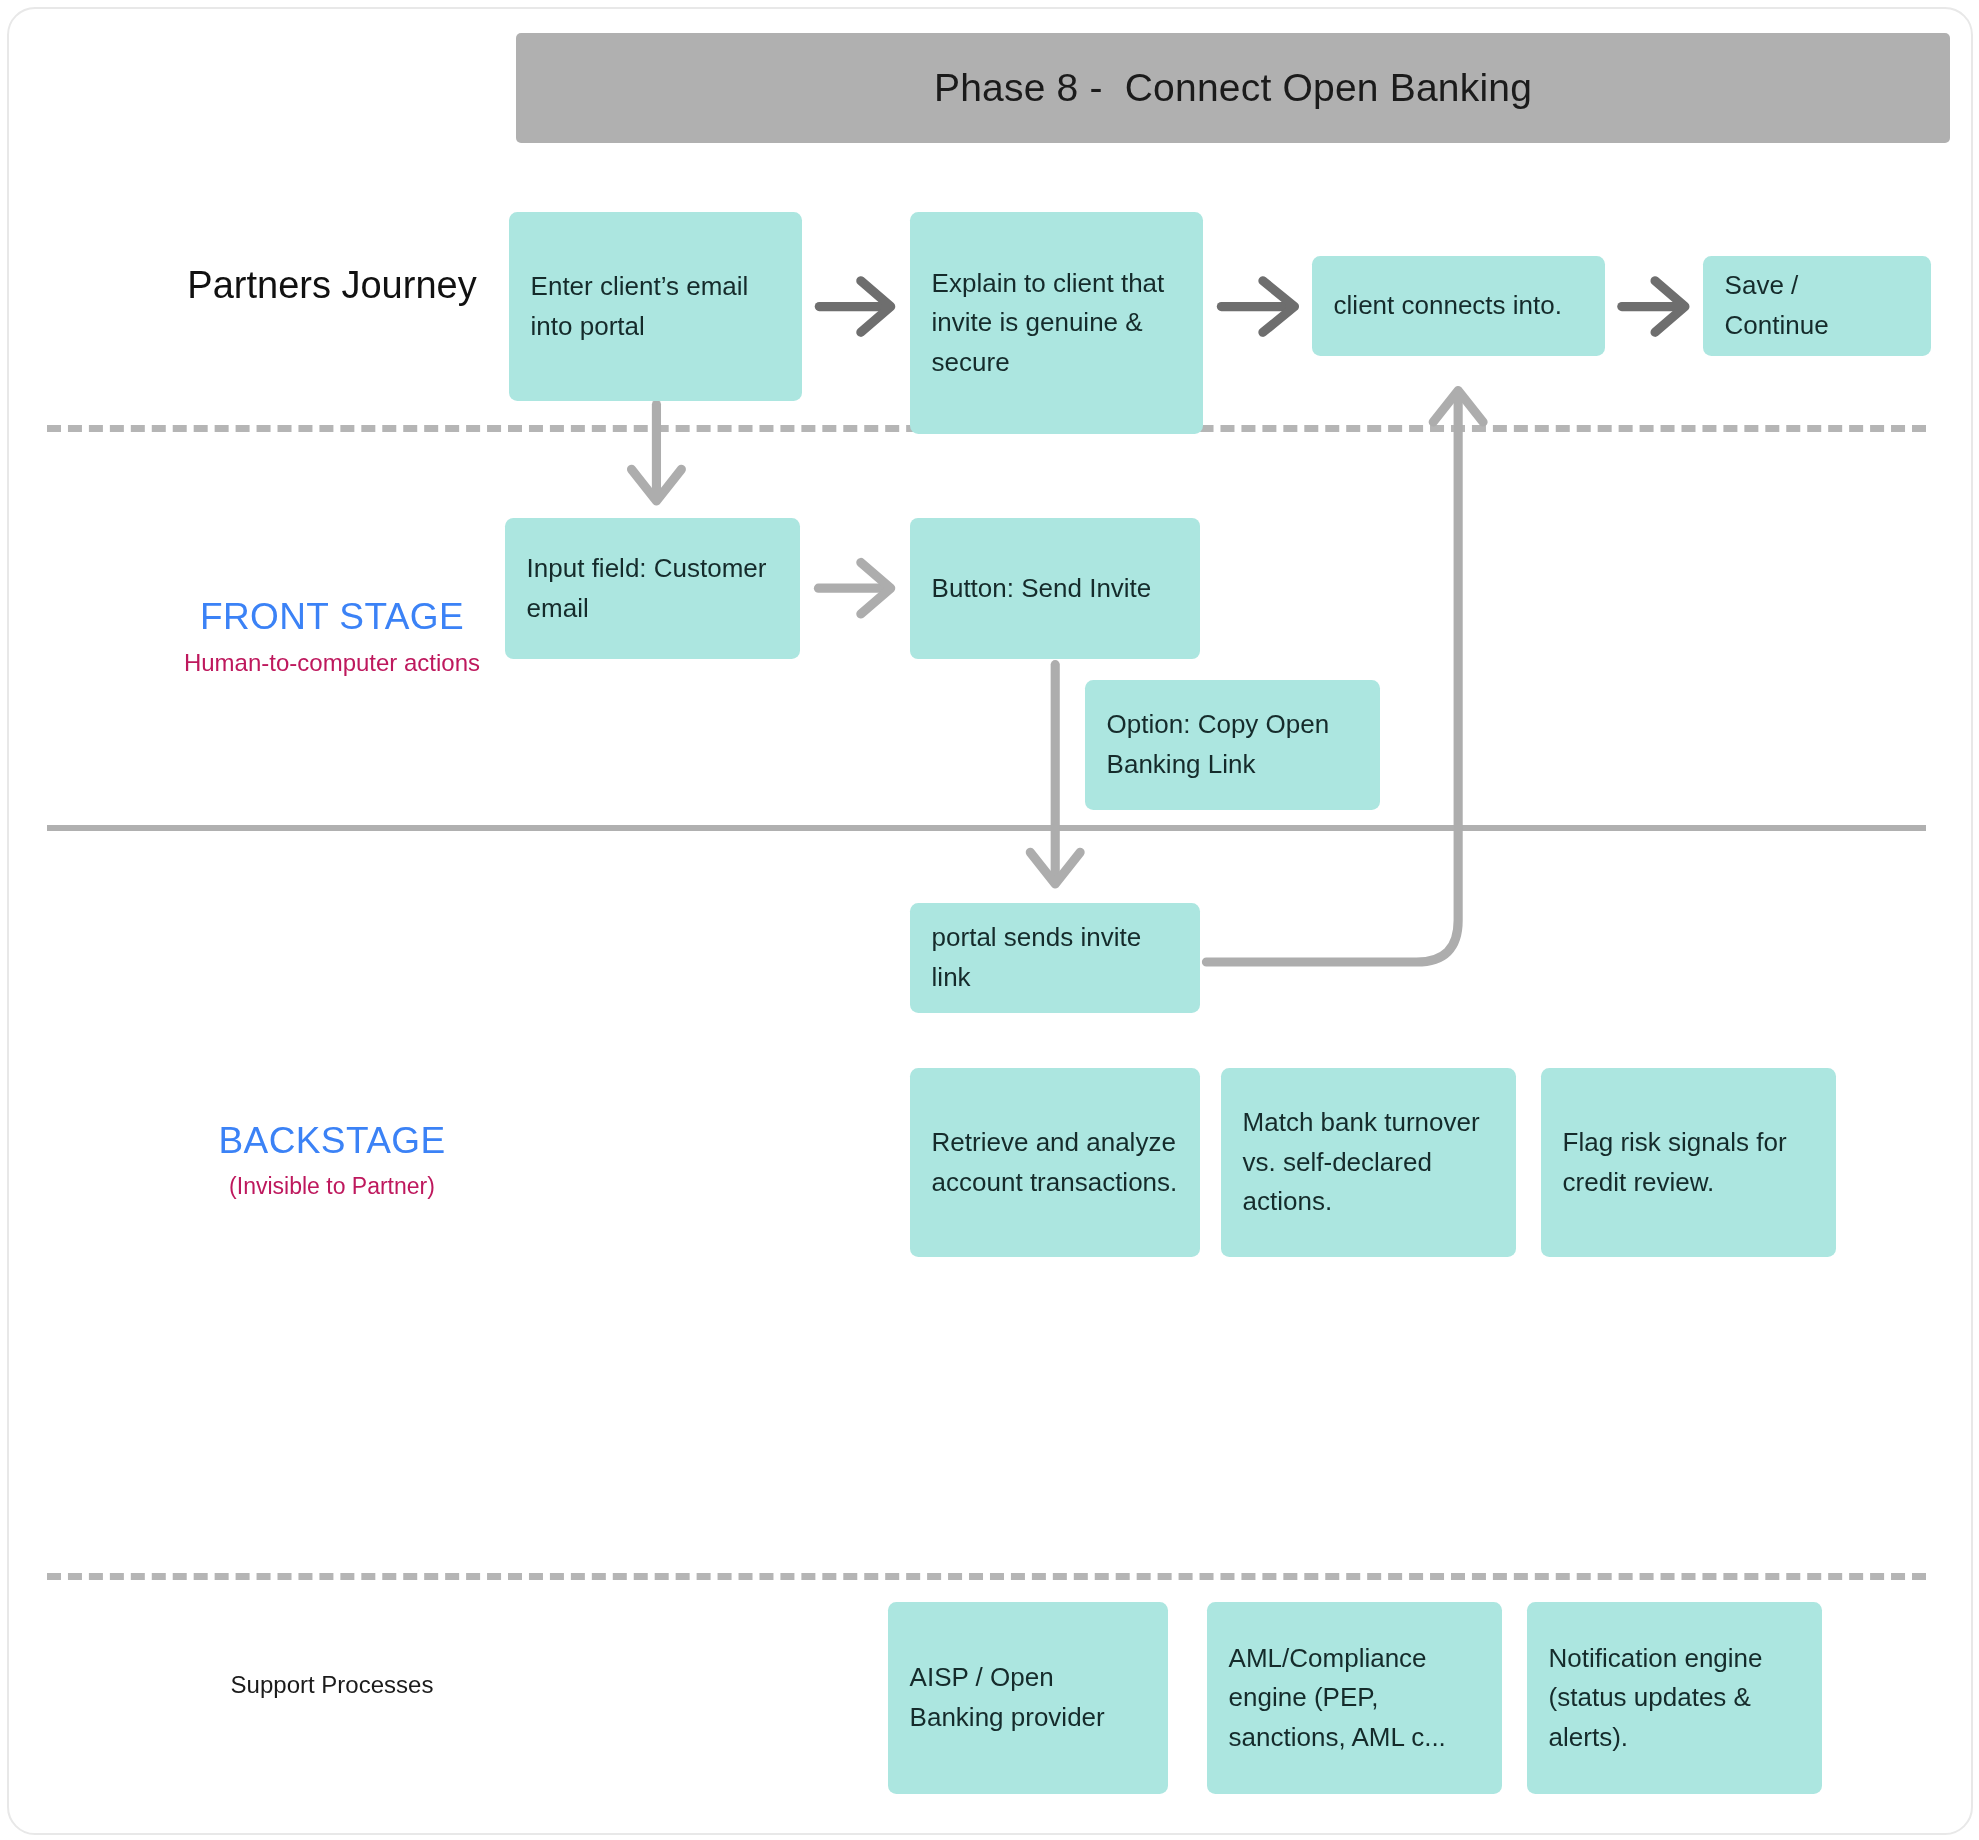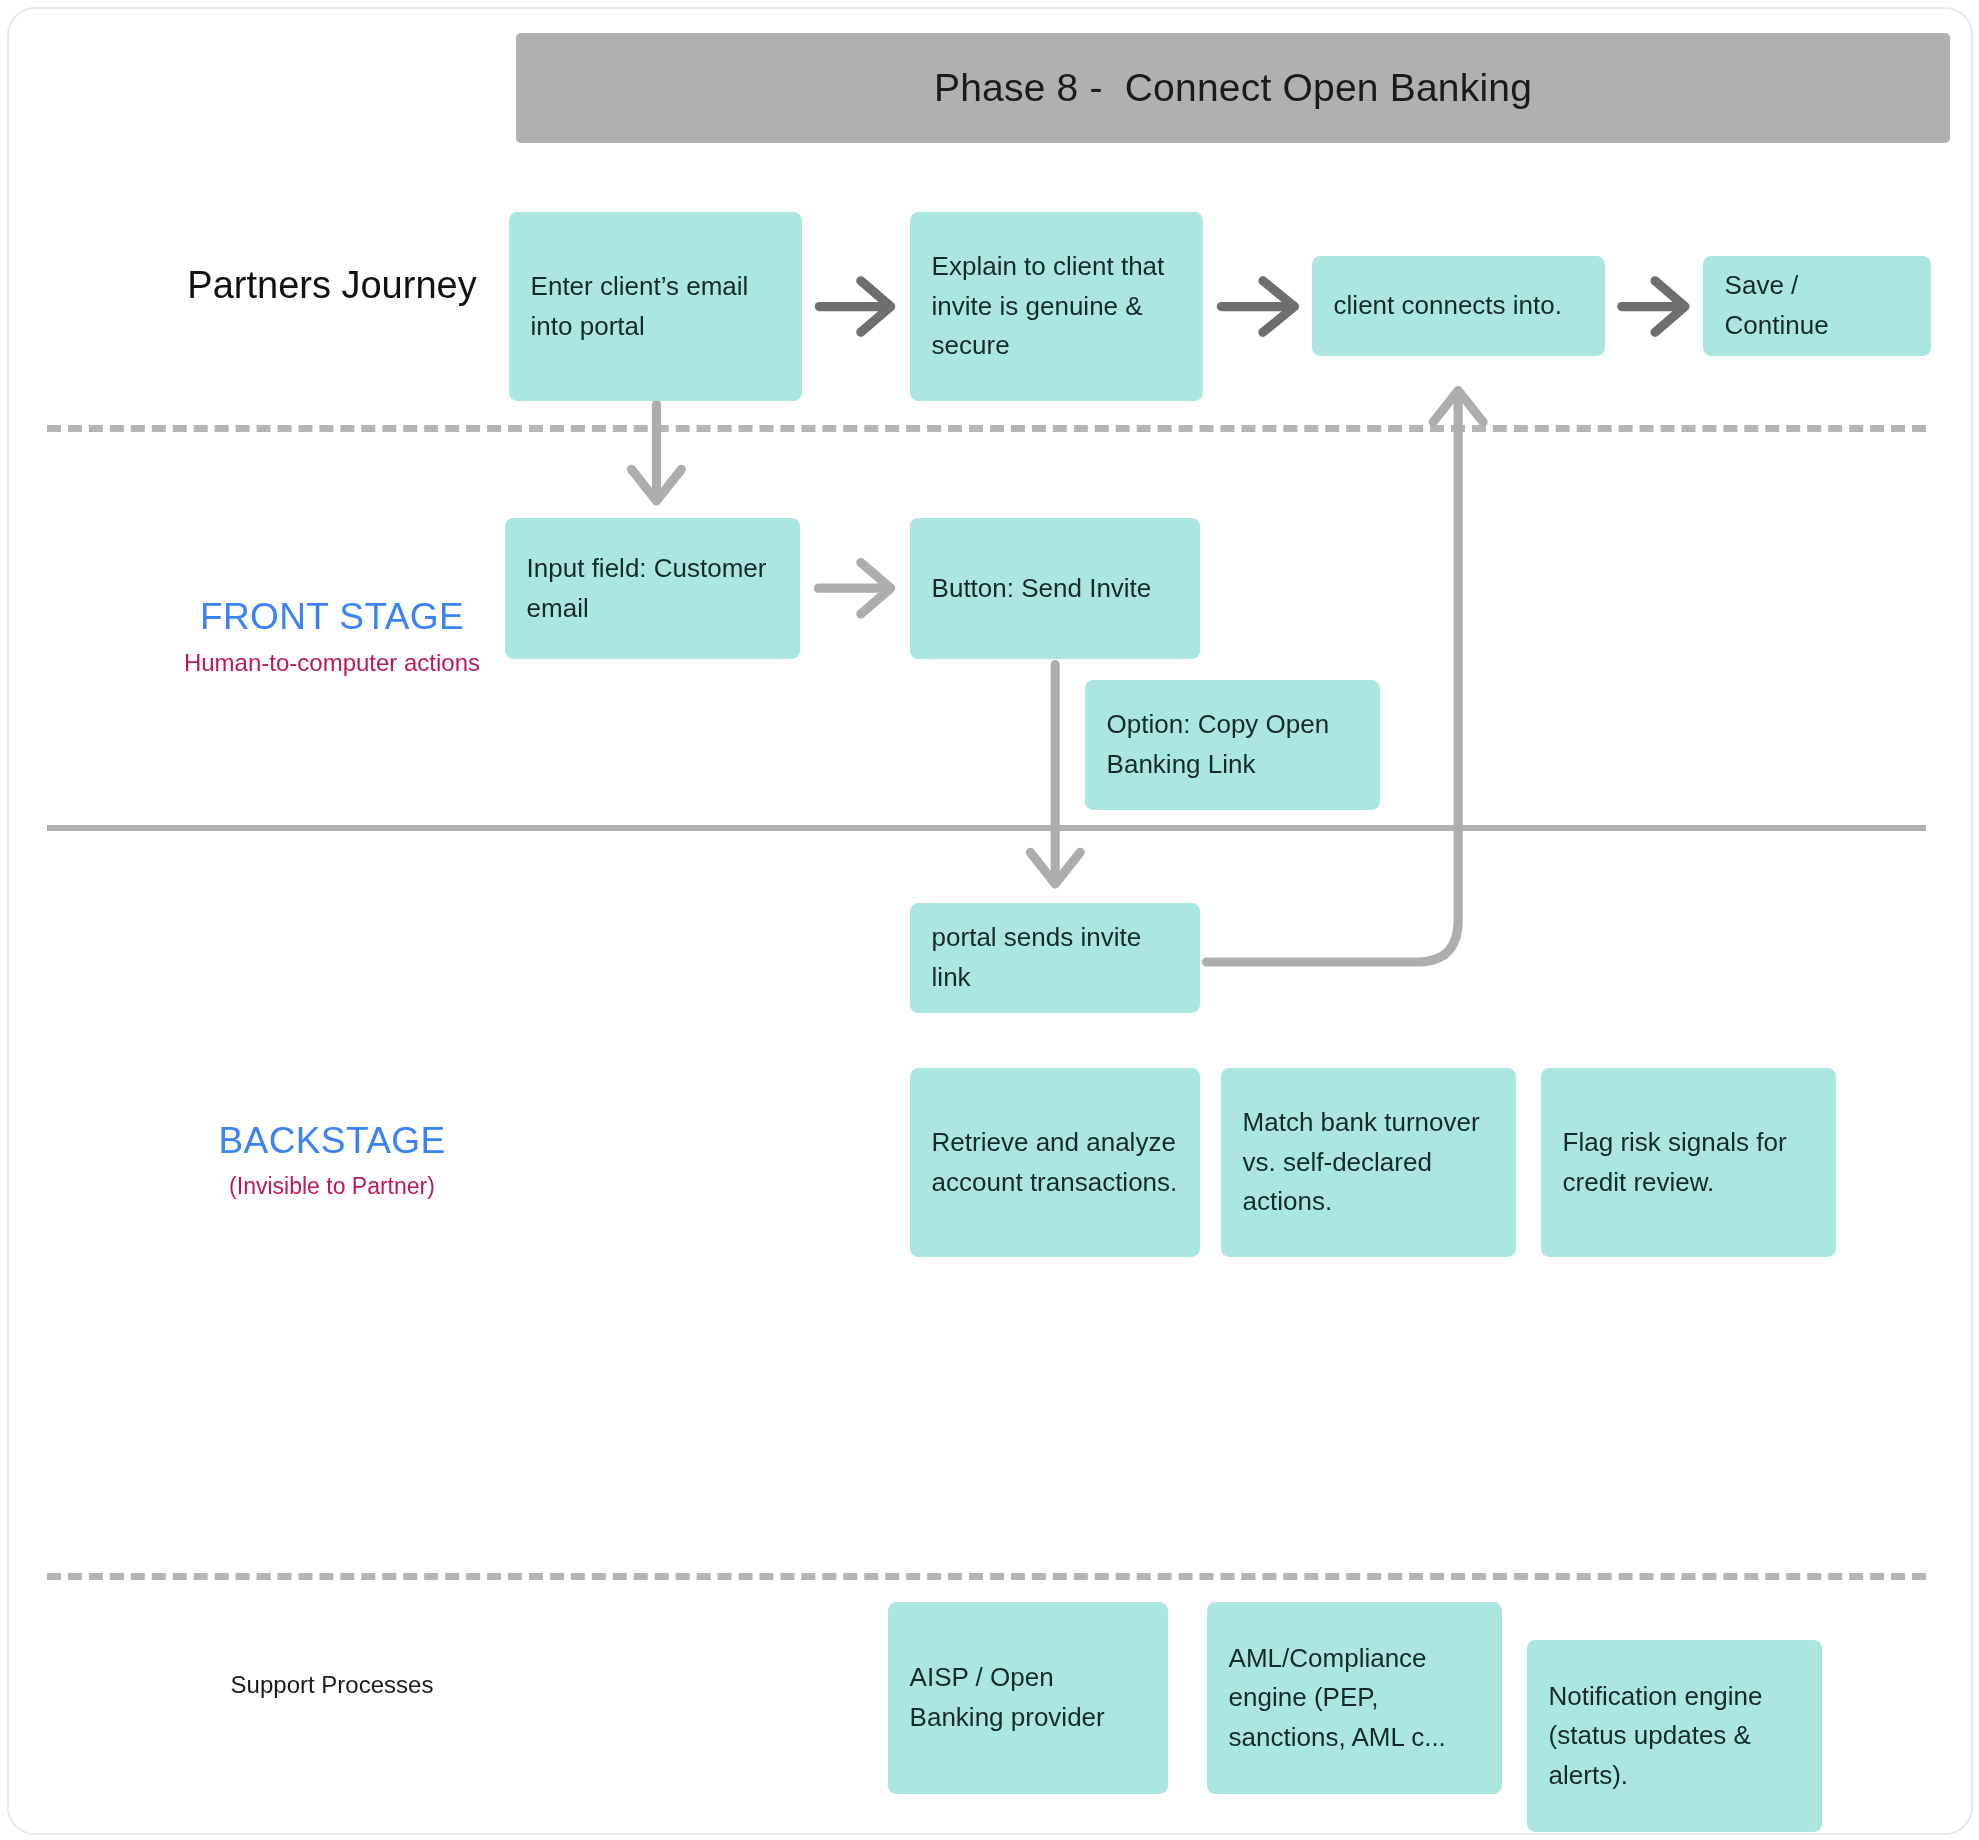--- a/index.html
+++ b/index.html
@@ -120,39 +120,39 @@
   .node-text {
     font-size: 26px;
     line-height: 1.52;
     color: #152b2b;
     word-wrap: break-word;
     width: 100%;
   }
 
   
   #node-enter-email    { left: 509px;  top: 212px; width: 293px; height: 189px; }
-  #node-explain-client { left: 910px; top: 212px; width: 293px; height: 189px; }
+  #node-explain-client { left: 910px; top: 212px; width: 293px; height: 222px; }
   #node-connect-bank   { left: 1312px; top: 256px; width: 293px; height: 100px; }
   #node-save-continue  { left: 1703px; top: 256px; width: 228px; height: 100px; }
 
   
   #node-input-field    { left: 505px;  top: 518px; width: 295px; height: 141px; }
   #node-send-invite    { left: 910px; top: 518px; width: 290px; height: 141px; border-radius: 8px; }
   #node-copy-link      { left: 1085px; top: 680px; width: 295px; height: 130px; }
 
   
   #node-portal-sends   { left: 910px; top: 903px; width: 290px; height: 110px; }
   #node-retrieve       { left: 910px; top: 1068px; width: 290px; height: 189px; }
   #node-match-bank     { left: 1221px; top: 1068px; width: 295px; height: 189px; }
   #node-flag-risk      { left: 1541px; top: 1068px; width: 295px; height: 189px; }
 
   
   #node-aisp           { left: 888px; top: 1602px; width: 280px; height: 192px; }
   #node-aml            { left: 1207px; top: 1602px; width: 295px; height: 192px; }
-  #node-notification   { left: 1527px; top: 1640px; width: 295px; height: 192px; }
+  #node-notification   { left: 1527px; top: 1602px; width: 295px; height: 192px; }
 
   
   #connectors {
     position: absolute;
     left: 0;
     top: 0;
     width: 1980px;
     height: 1841px;
     pointer-events: none;
   }

